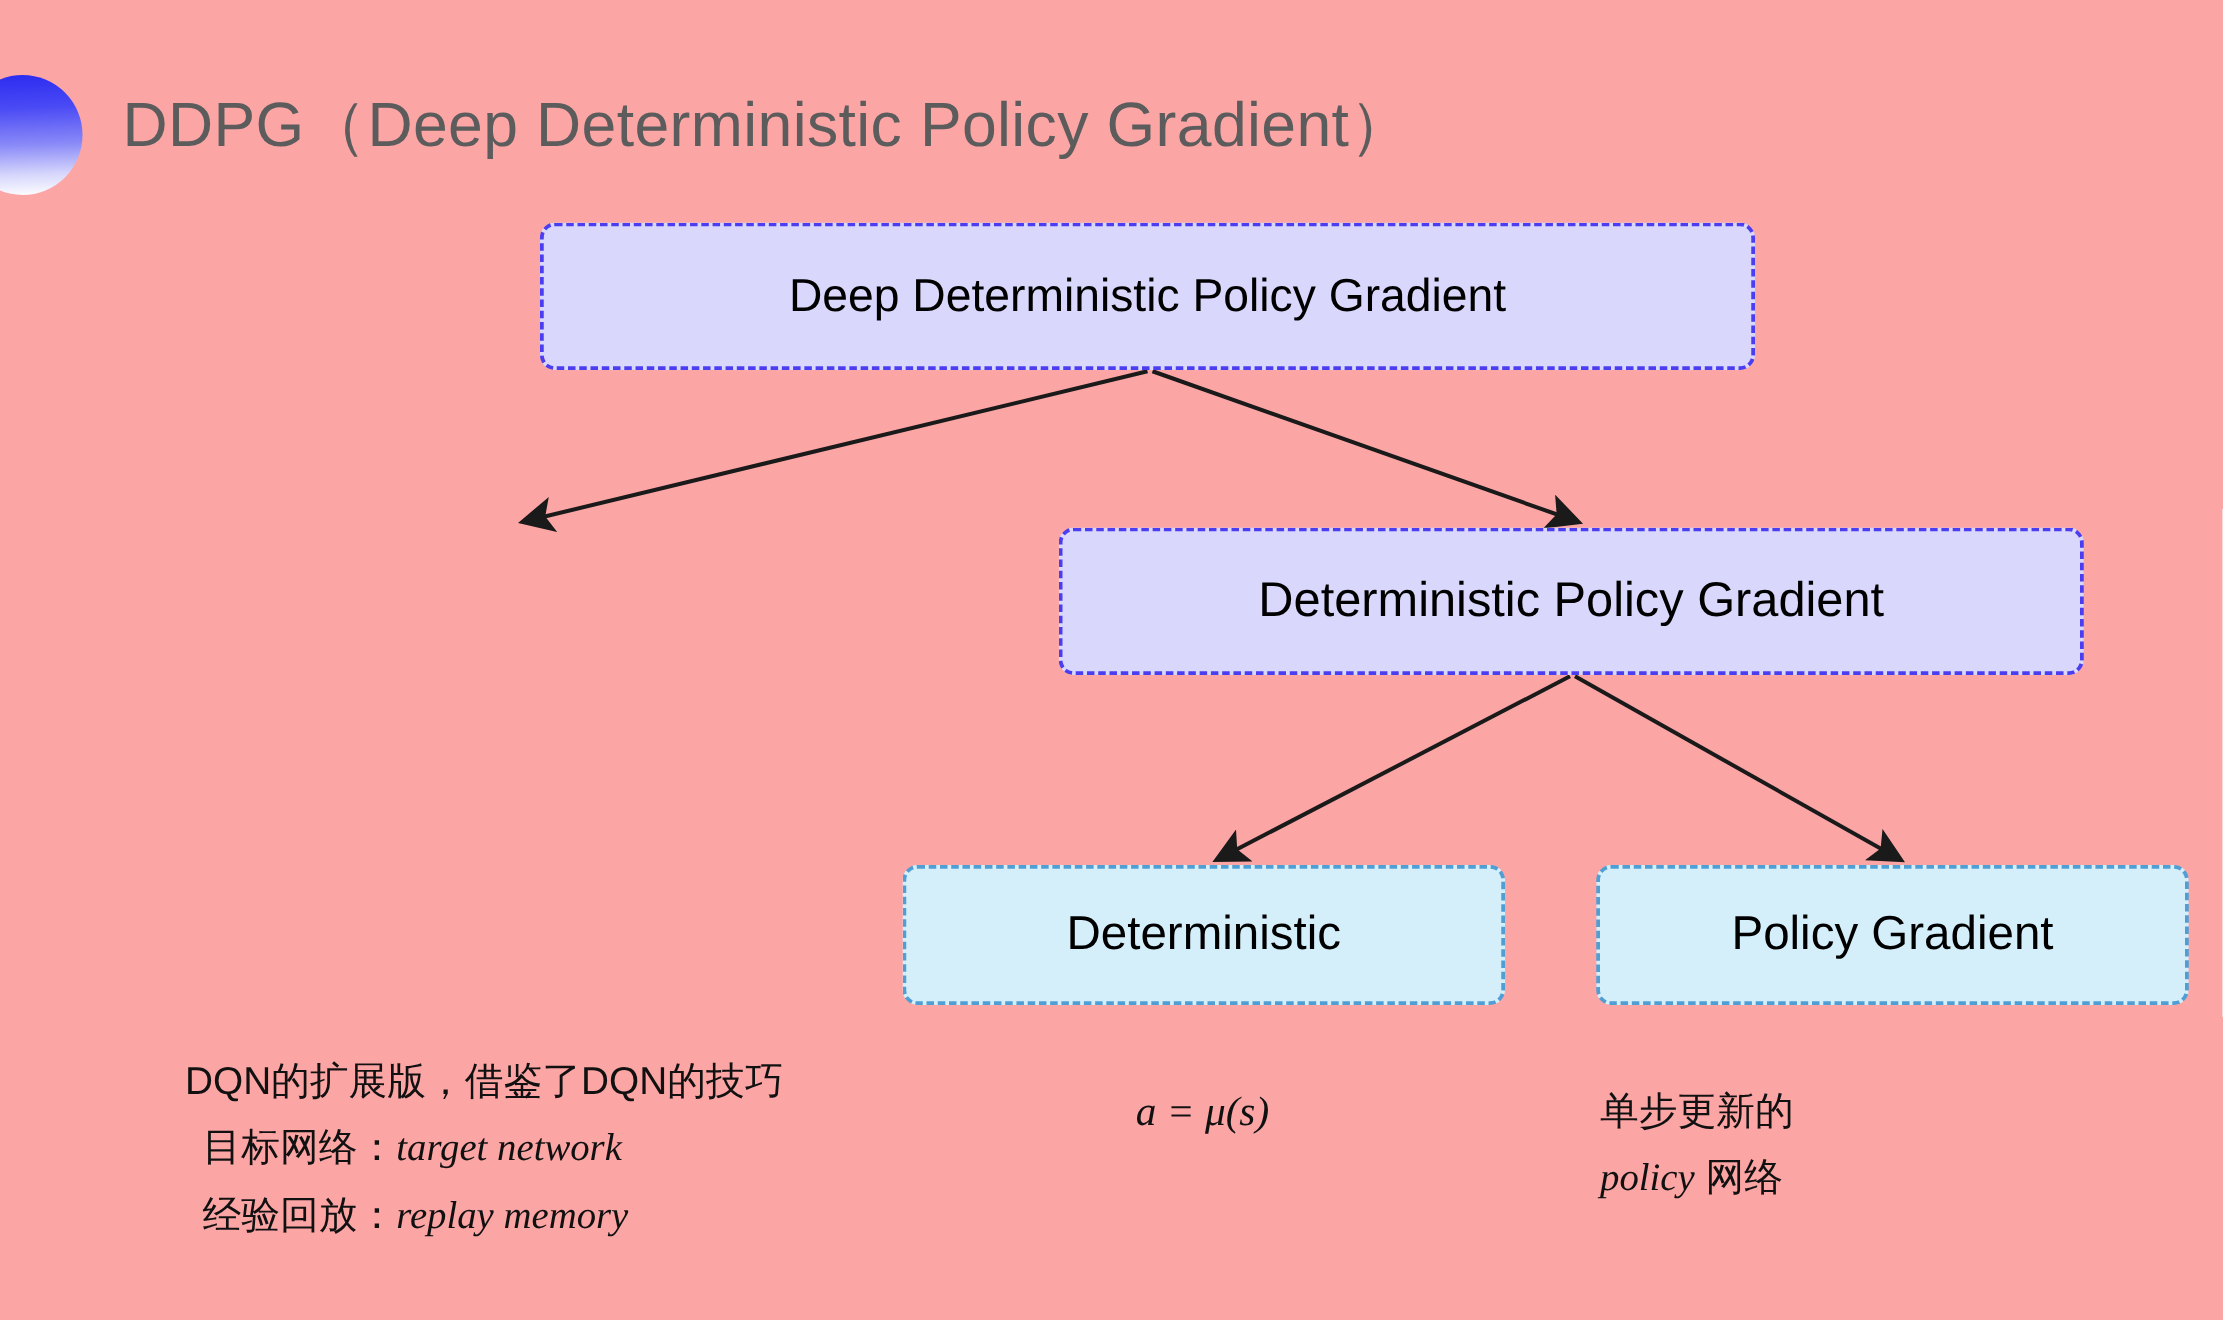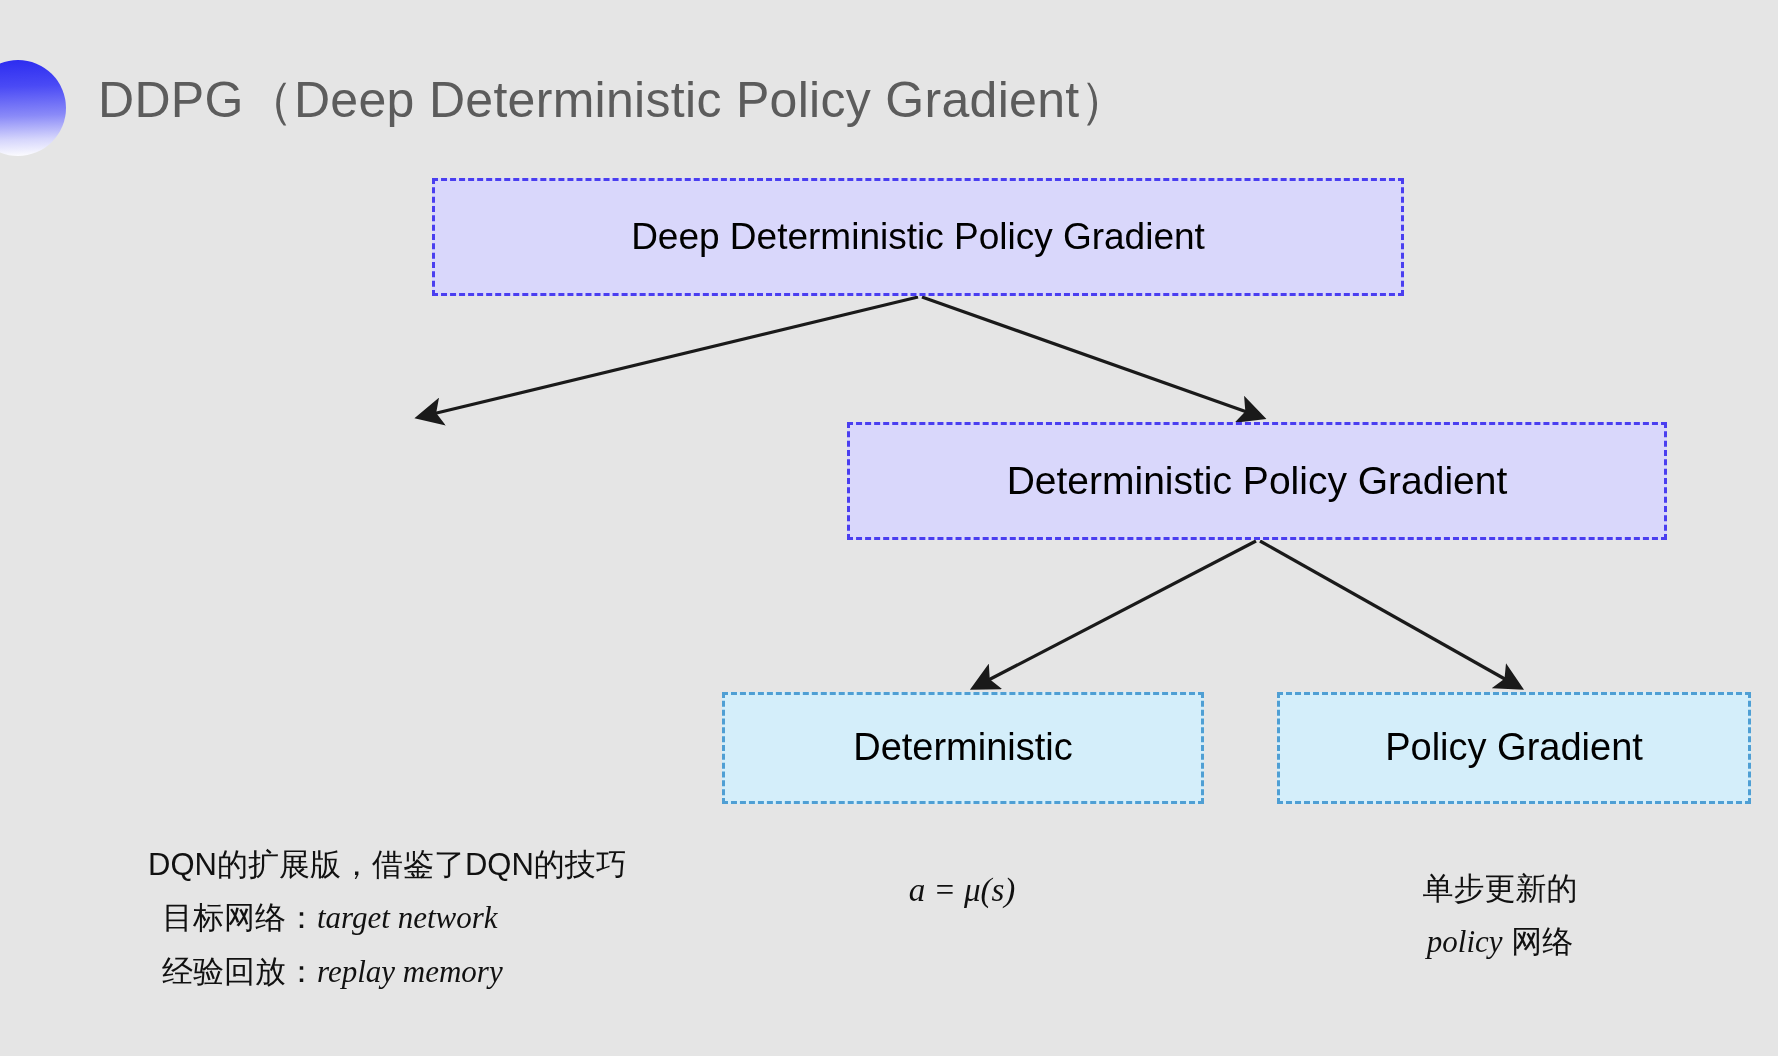--- a/index.html
+++ b/index.html
@@ -7,21 +7,21 @@
     padding: 0;
     background: #ffffff;
   }
   body {
     font-family: "Liberation Sans", "DejaVu Sans", sans-serif;
   }
   #slide {
     position: relative;
     width: 1778px;
     height: 1056px;
-    background: #e5e5e5;
+    background: #fca5a5;
     overflow: hidden;
   }
 
   
   #corner-blob {
     position: absolute;
     left: -30px;
     top: 60px;
     width: 96px;
     height: 96px;
@@ -39,21 +39,21 @@
     color: #5c5c5c;
     font-weight: 400;
     white-space: nowrap;
     letter-spacing: 0.3px;
   }
 
   
   .node {
     position: absolute;
     box-sizing: border-box;
-    border-radius: 0;
+    border-radius: 12px;
     display: flex;
     align-items: center;
     justify-content: center;
     text-align: center;
     color: #000000;
     font-size: 36px;
     font-weight: 400;
   }
   .node.purple {
     background: #d9d7fb;
@@ -100,21 +100,21 @@
   .caption .it {
     font-family: "Liberation Serif", "DejaVu Serif", serif;
     font-style: italic;
   }
   .caption .row { white-space: nowrap; }
 
   #caption-deep    { left: 148px; top: 838px; width: 560px; text-align: left; }
   #caption-deep .row-indent { padding-left: 14px; }
 
   #caption-det     { left: 742px; top: 862px; width: 440px; text-align: center; }
-  #caption-pg      { left: 1280px; top: 862px; width: 440px; text-align: center; }
+  #caption-pg      { left: 1280px; top: 862px; width: 440px; text-align: left; }
 
   .caption .formula {
     font-family: "Liberation Serif", "DejaVu Serif", serif;
     font-style: italic;
     font-size: 33px;
   }
 </style>
 </head>
 <body>
 

